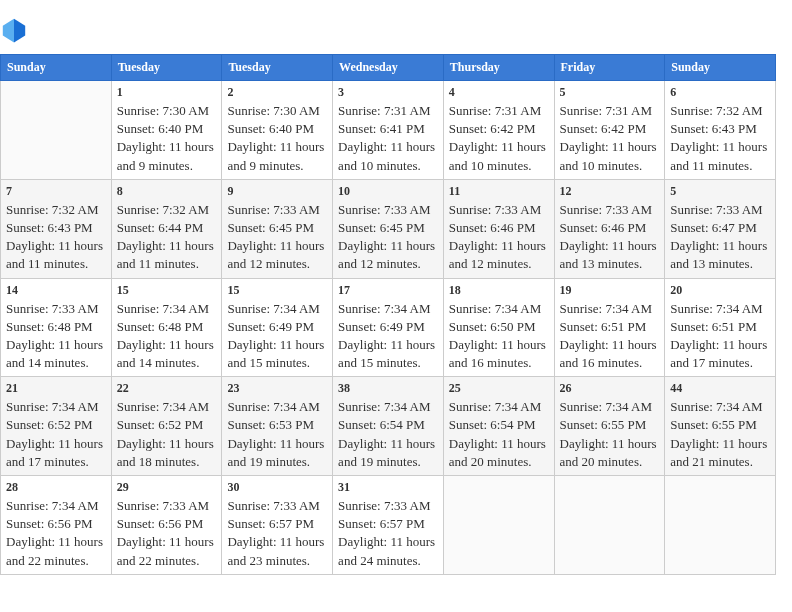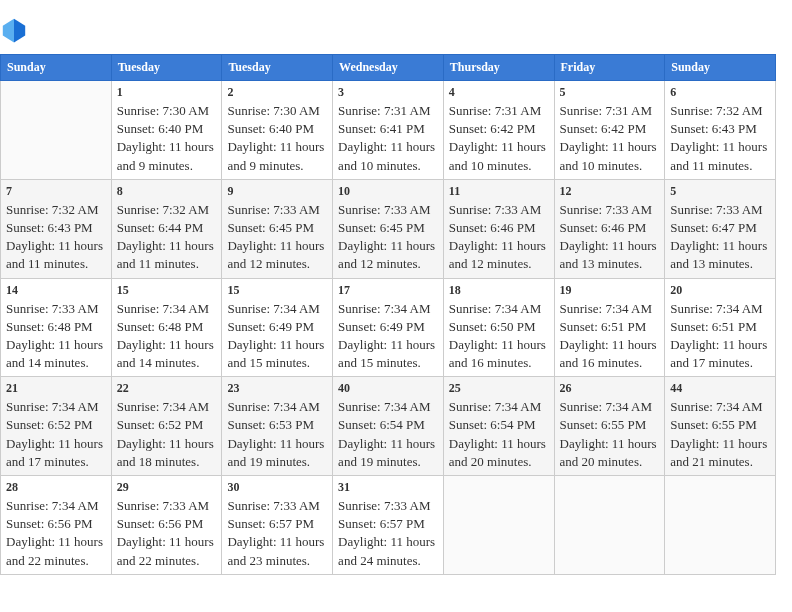--- a/index.html
+++ b/index.html
@@ -224,21 +224,21 @@
           </td>
           <td>
             <span class="day-number">22</span>
             <div class="day-info">Sunrise: 7:34 AM<br>Sunset: 6:52 PM<br>Daylight: 11 hours<br>and 18 minutes.</div>
           </td>
           <td>
             <span class="day-number">23</span>
             <div class="day-info">Sunrise: 7:34 AM<br>Sunset: 6:53 PM<br>Daylight: 11 hours<br>and 19 minutes.</div>
           </td>
           <td>
-            <span class="day-number">40</span>
+            <span class="day-number">38</span>
             <div class="day-info">Sunrise: 7:34 AM<br>Sunset: 6:54 PM<br>Daylight: 11 hours<br>and 19 minutes.</div>
           </td>
           <td>
             <span class="day-number">25</span>
             <div class="day-info">Sunrise: 7:34 AM<br>Sunset: 6:54 PM<br>Daylight: 11 hours<br>and 20 minutes.</div>
           </td>
           <td>
             <span class="day-number">26</span>
             <div class="day-info">Sunrise: 7:34 AM<br>Sunset: 6:55 PM<br>Daylight: 11 hours<br>and 20 minutes.</div>
           </td>

